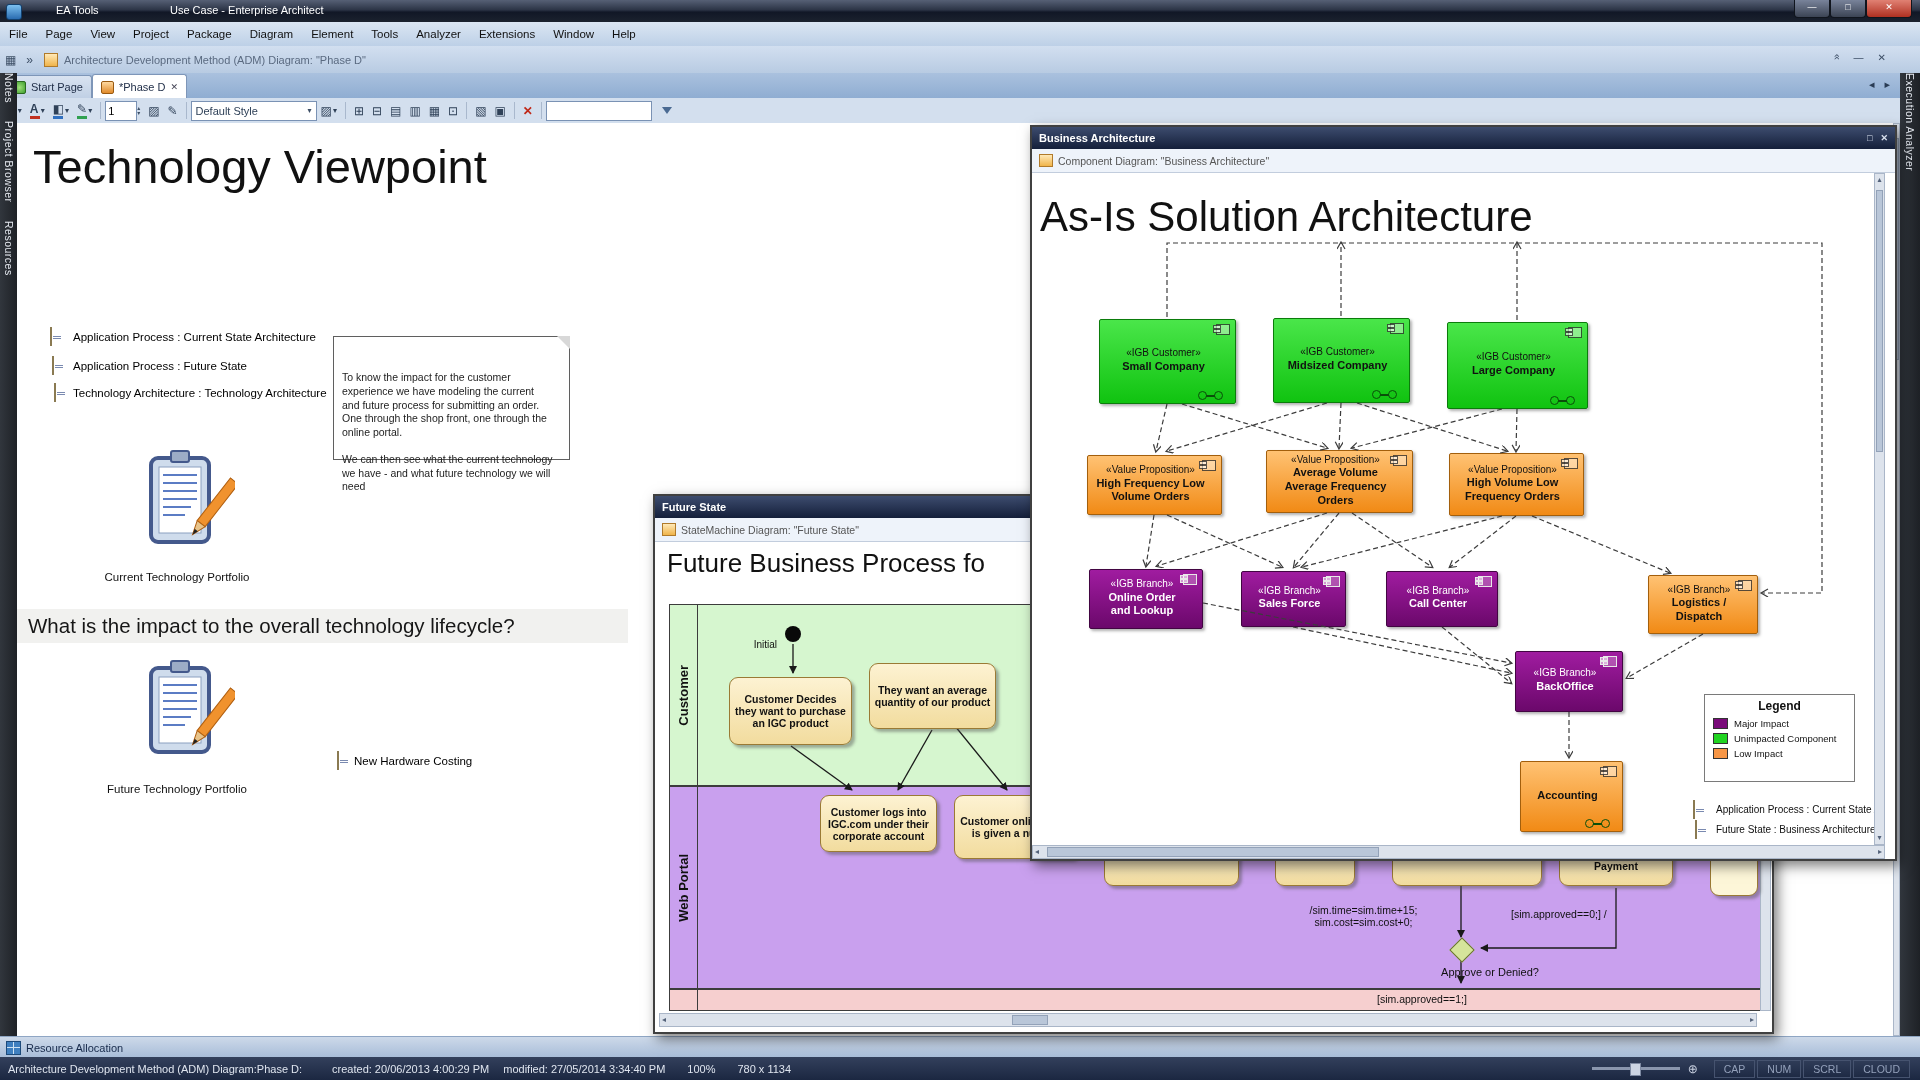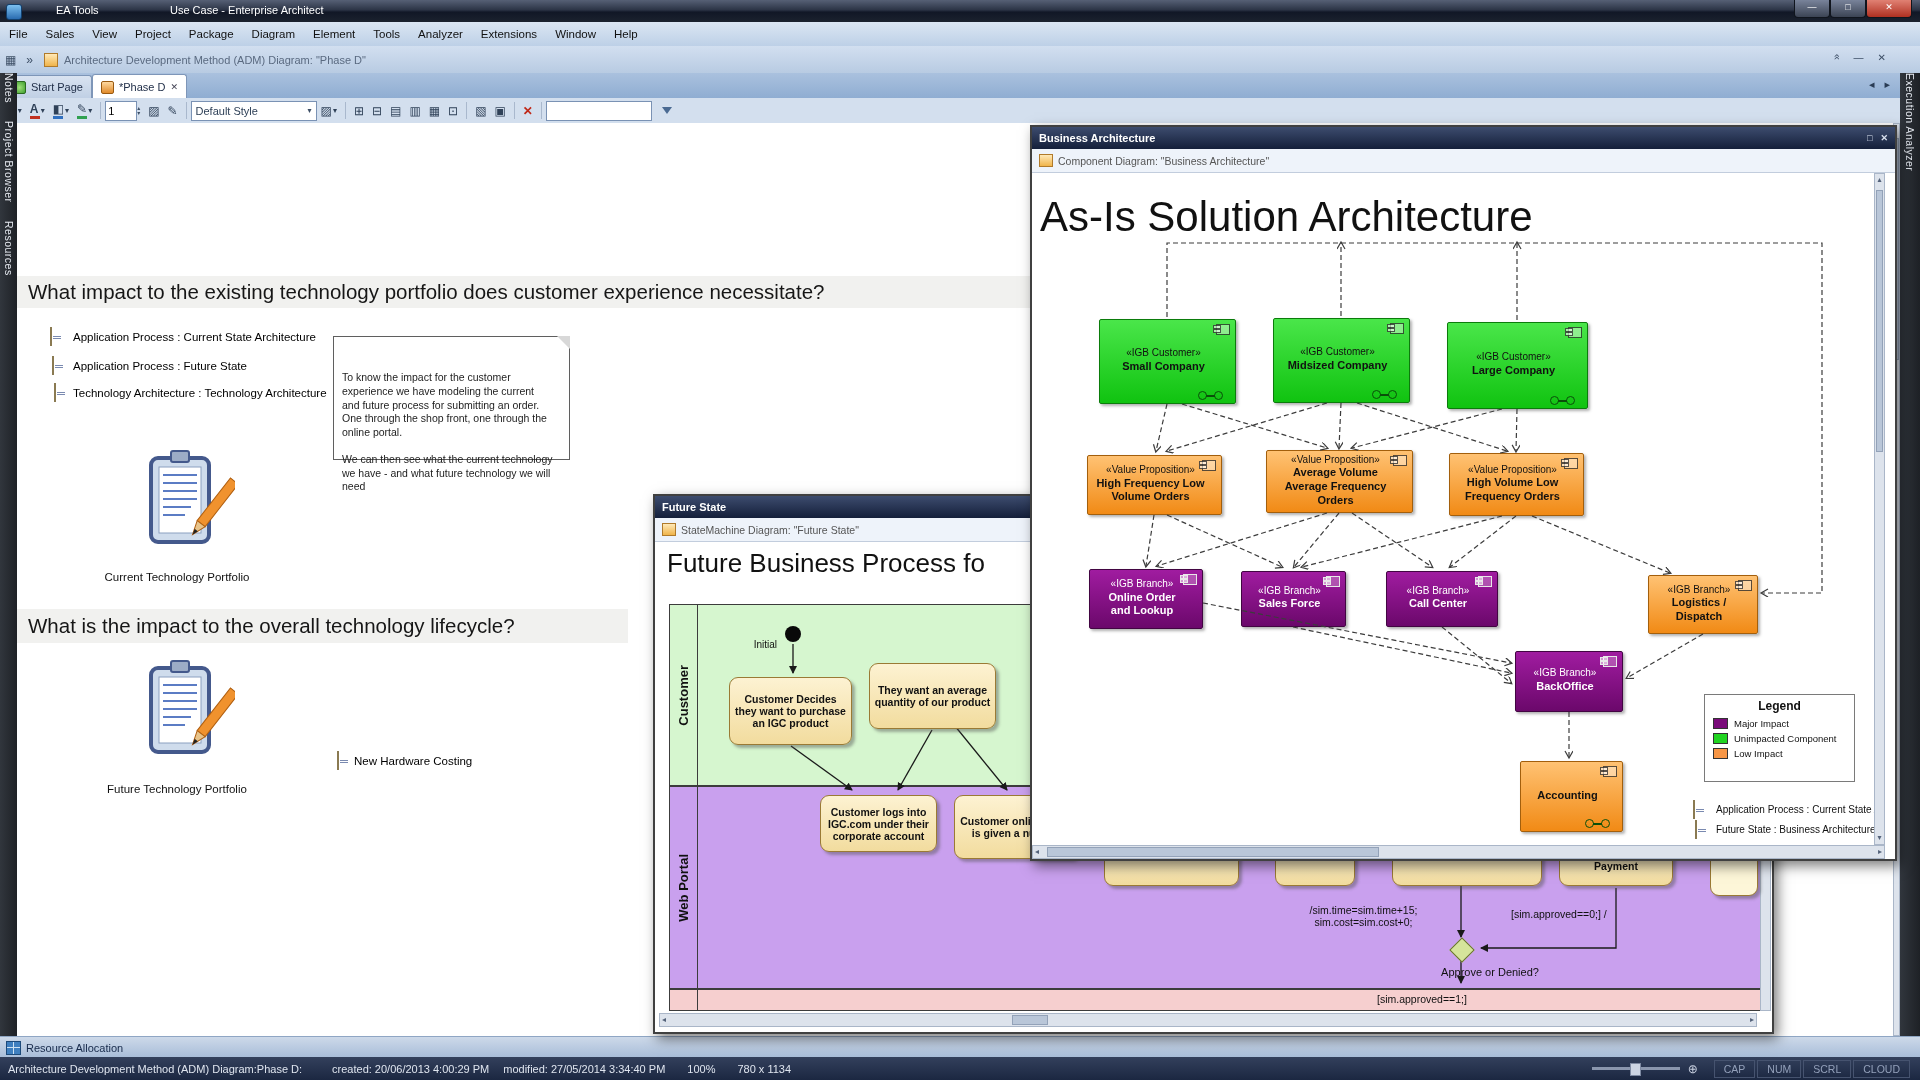--- a/index.html
+++ b/index.html
@@ -119,21 +119,21 @@
     <span class="abs" style="left:170px;top:4px">Use Case - Enterprise Architect</span>
     <span class="abs flex" style="right:8px;top:0">
       <span class="winbtn">—</span>
       <span class="winbtn">□</span>
       <span class="winbtn close">✕</span>
     </span>
   </div>
 
   <div class="abs flex" id="menubar">
     <span class="menu-item">File</span>
-    <span class="menu-item">Sales</span>
+    <span class="menu-item">Page</span>
     <span class="menu-item">View</span>
     <span class="menu-item">Project</span>
     <span class="menu-item">Package</span>
     <span class="menu-item">Diagram</span>
     <span class="menu-item">Element</span>
     <span class="menu-item">Tools</span>
     <span class="menu-item">Analyzer</span>
     <span class="menu-item">Extensions</span>
     <span class="menu-item">Window</span>
     <span class="menu-item">Help</span>
@@ -240,22 +240,22 @@
       <span class="dock-ic" style="background:#3a78c0;margin-top:5px;width:12px;height:12px"></span>
       <span class="vtext" style="margin-left:4px">Execution Analyzer</span>
     </div>
   </div>
 
   <div class="abs sb" style="left:1893px;top:123px;width:7px;height:913px">
     <div class="sb-thumb" style="left:0;right:0;top:14px;height:220px"></div>
   </div>
 
   <div class="abs" id="canvas">
-
-    <div class="abs qband" style="left:0;top:153px;width:1008px;height:32px">What impact to the existing technology portfolio does customer experience necessitate?</div>
+    <div class="abs" style="left:16px;top:16px;font-size:47px">Technology Viewpoint</div>
+
 
     <span class="abs mini-icon" style="left:33px;top:205px"></span>
     <span class="abs dlink" style="left:56px;top:208px">Application Process : Current State Architecture</span>
     <span class="abs mini-icon" style="left:33px;top:234px"></span>
     <span class="abs dlink" style="left:56px;top:237px">Application Process : Future State</span>
     <span class="abs mini-icon" style="left:33px;top:261px"></span>
     <span class="abs dlink" style="left:56px;top:264px">Technology Architecture : Technology Architecture</span>
 
     <div class="abs note" style="left:316px;top:213px;width:237px;height:124px">
       <span class="fold"></span>

